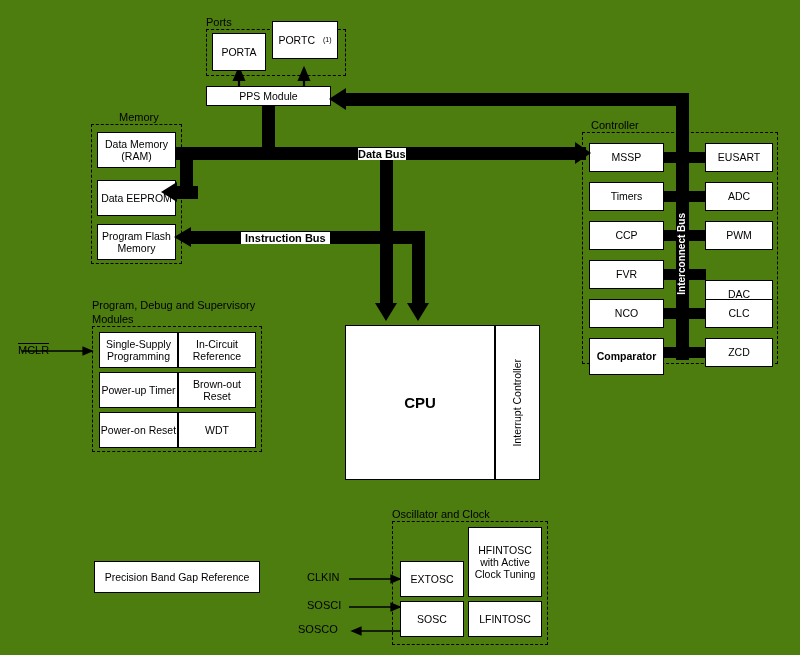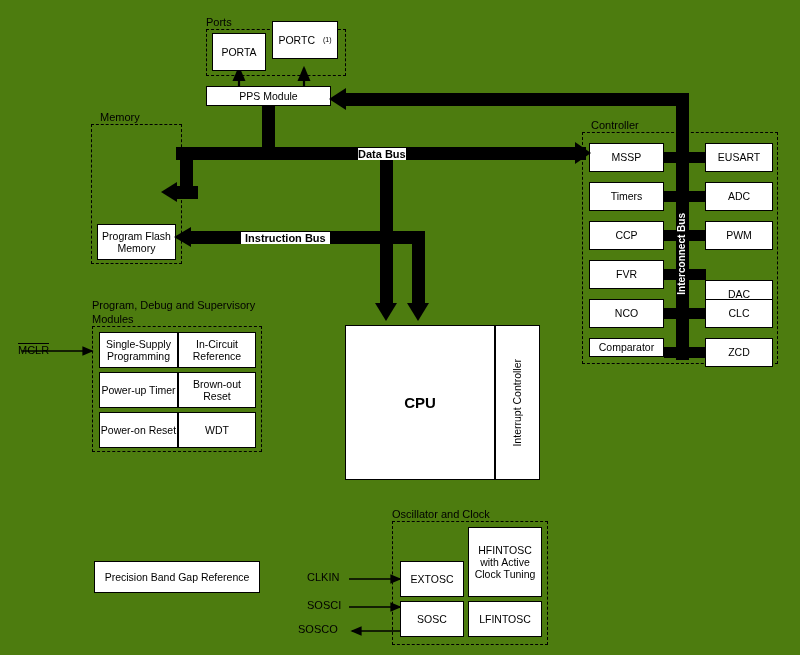--- a/index.html
+++ b/index.html
@@ -118,35 +118,41 @@
   <div class="grp-label" style="left:206px; top:16px;">Ports</div>
   <div class="grp" style="left:206px; top:29px; width:140px; height:47px;"></div>
   <div class="box" style="left:212px; top:33px; width:54px; height:38px;">PORTA</div>
   <div class="box" style="left:272px; top:21px; width:66px; height:38px;gap:8px;">
     <span>PORTC</span>
       <span class="sup">(1)</span>
   </div>
 
   <div class="box" style="left:206px; top:86px; width:125px; height:20px;">PPS Module</div>
 
-  <div class="grp-label" style="left:100px; top:111px;">Memory</div>
+  <div class="grp-label" style="left:119px; top:111px;">Memory</div>
   <div class="grp" style="left:91px; top:124px; width:91px; height:140px;"></div>
+  <div class="box" style="left:97px; top:132px; width:79px; height:36px;">
+    <span>Data Memory (RAM)</span>
+  </div>
+  <div class="box" style="left:97px; top:180px; width:79px; height:36px;">
+    <span>Data EEPROM</span>
+  </div>
   <div class="box" style="left:97px; top:224px; width:79px; height:36px;">
     <span>Program Flash Memory</span>
   </div>
 
   <div class="grp-label" style="left:591px; top:119px;">Controller</div>
   <div class="grp" style="left:582px; top:132px; width:196px; height:232px;"></div>
 
   <div class="box" style="left:589px; top:143px; width:75px; height:29px;">MSSP</div>
   <div class="box" style="left:589px; top:182px; width:75px; height:29px;">Timers</div>
   <div class="box" style="left:589px; top:221px; width:75px; height:29px;">CCP</div>
   <div class="box" style="left:589px; top:260px; width:75px; height:29px;">FVR</div>
   <div class="box" style="left:589px; top:299px; width:75px; height:29px;">NCO</div>
-  <div class="box" style="left:589px; top:338px; width:75px; height:19px;">Comparator</div>
+  <div class="box" style="left:589px; top:338px; width:75px; height:37px;font-weight:bold;">Comparator</div>
 
   <div class="box" style="left:705px; top:143px; width:68px; height:29px;">EUSART</div>
   <div class="box" style="left:705px; top:182px; width:68px; height:29px;">ADC</div>
   <div class="box" style="left:705px; top:221px; width:68px; height:29px;">PWM</div>
   <div class="box" style="left:705px; top:260px; width:68px; height:29px;margin-top:20px;">DAC</div>
   <div class="box" style="left:705px; top:299px; width:68px; height:29px;">CLC</div>
   <div class="box" style="left:705px; top:338px; width:68px; height:29px;">ZCD</div>
 
   <div class="box big" style="left:345px; top:325px; width:150px; height:155px;">CPU</div>
   <div class="box" style="left:495px; top:325px; width:45px; height:155px;">

